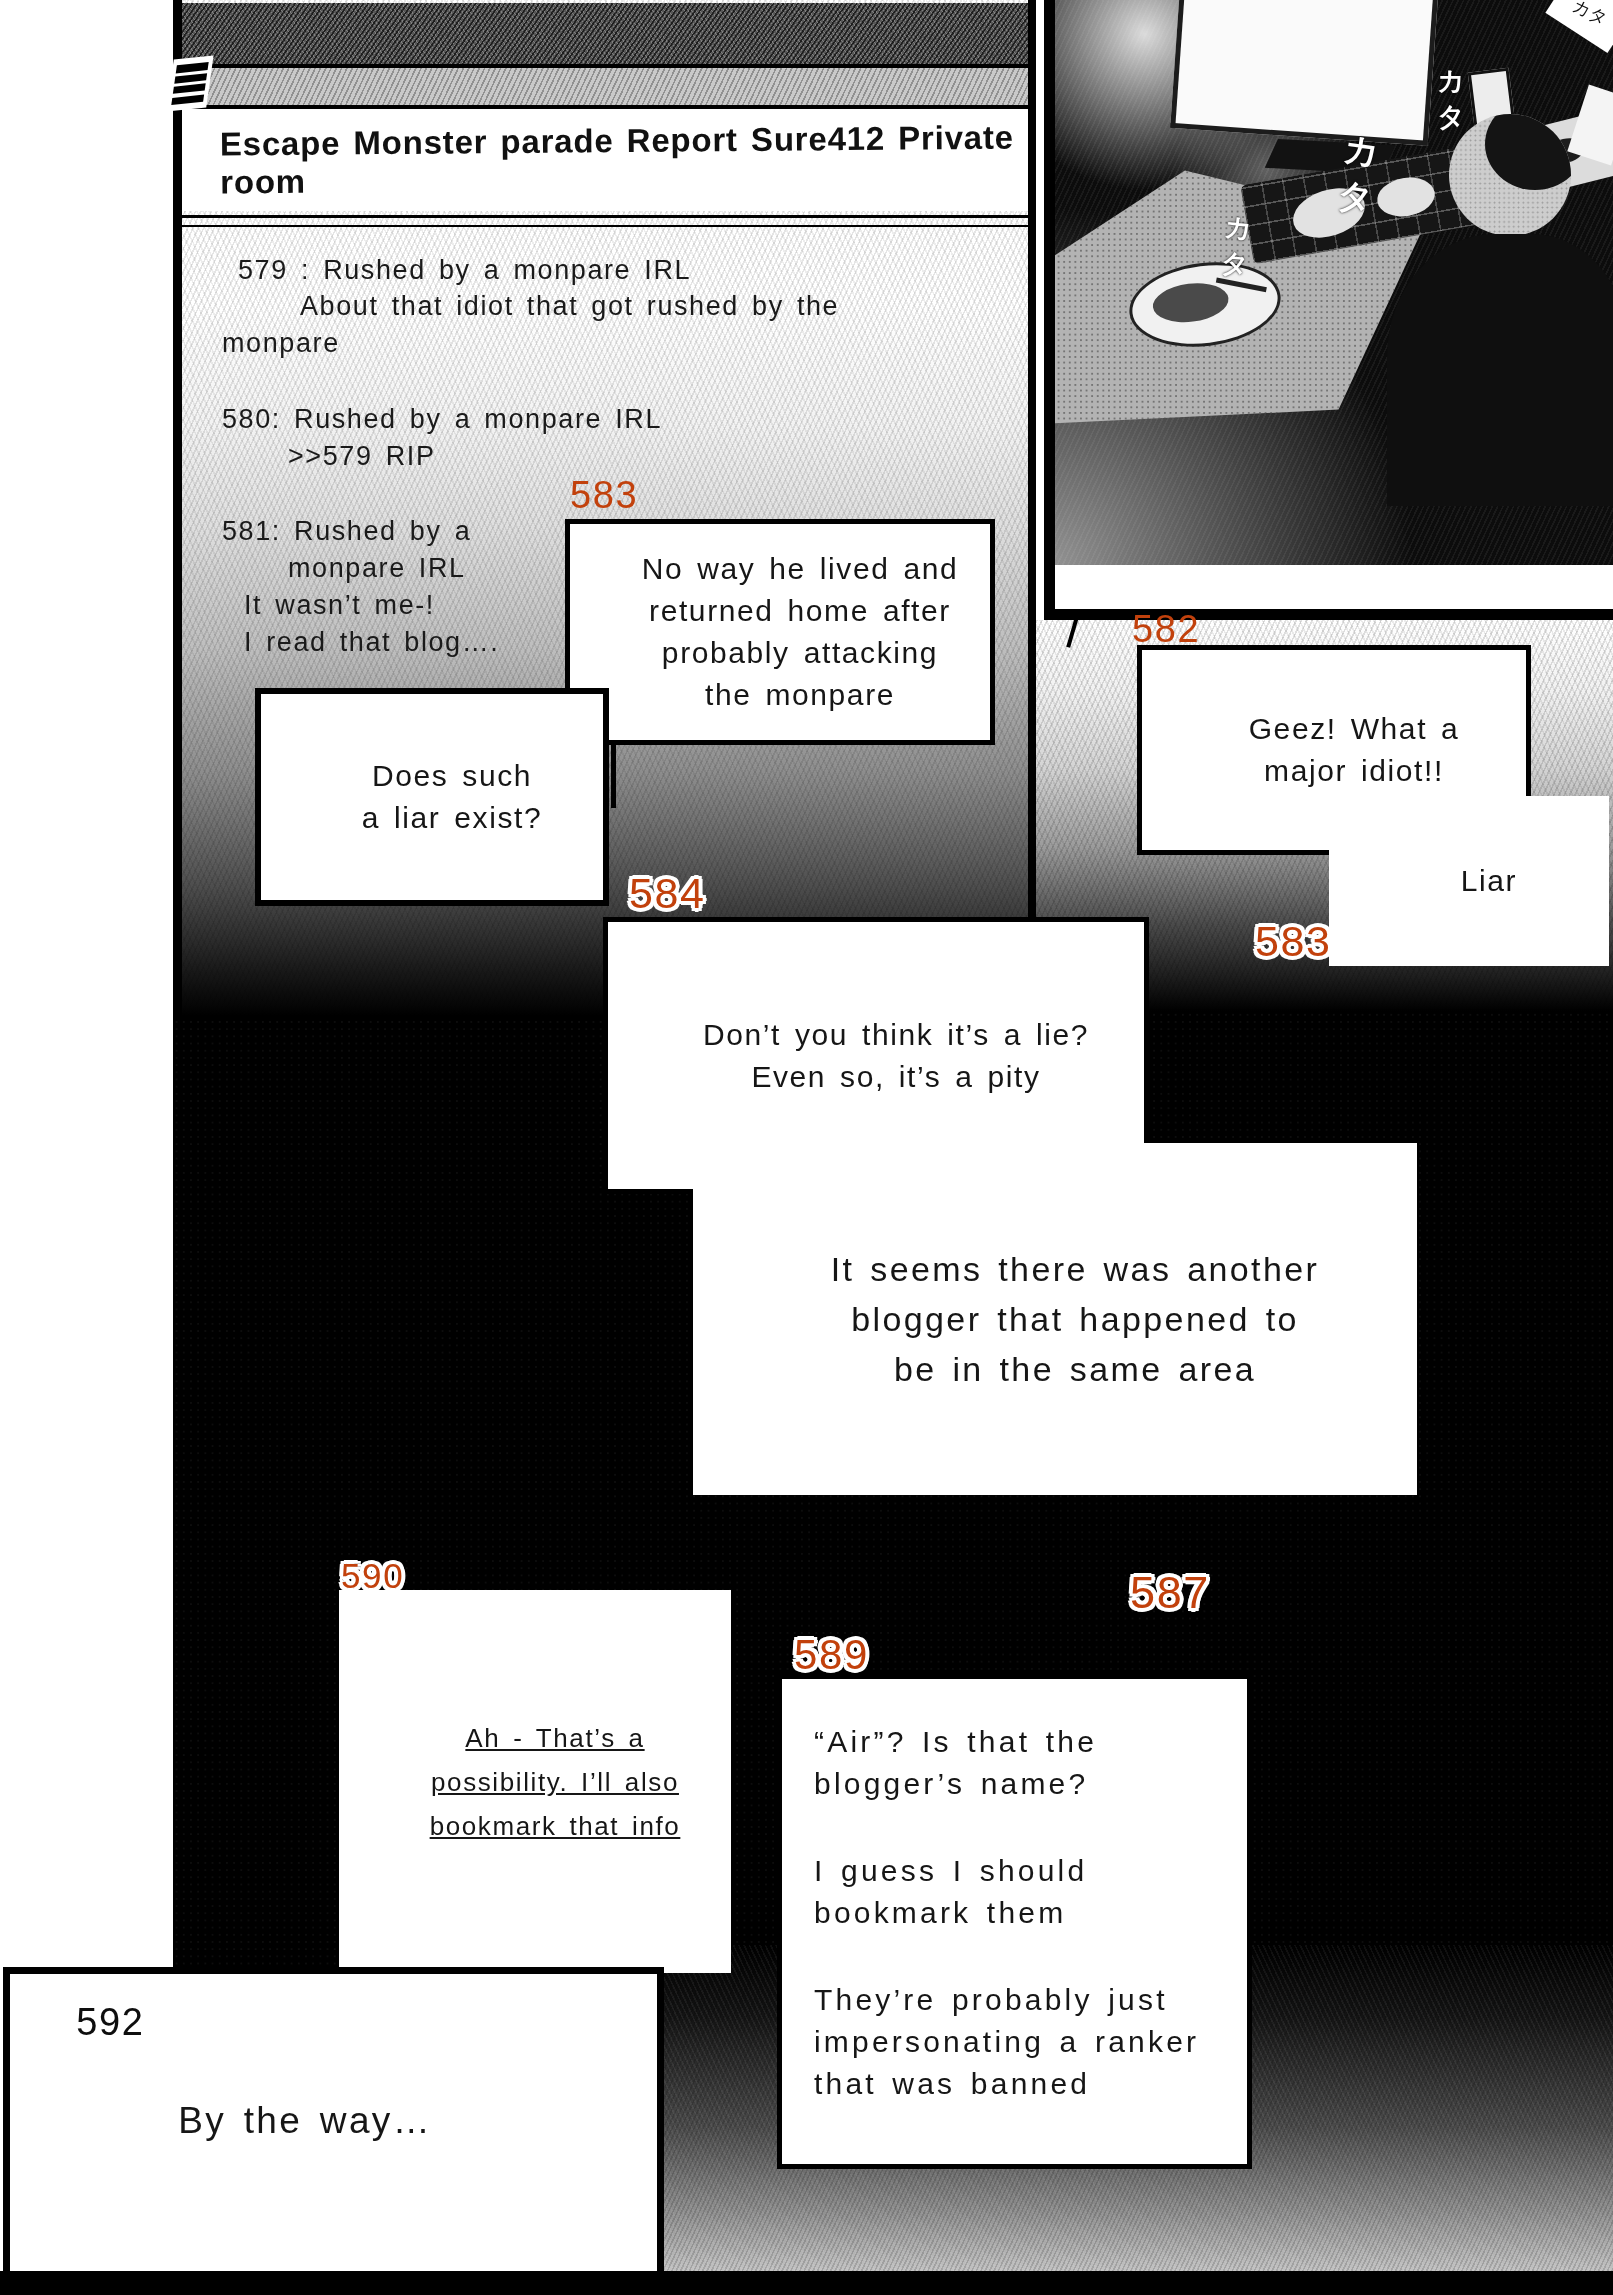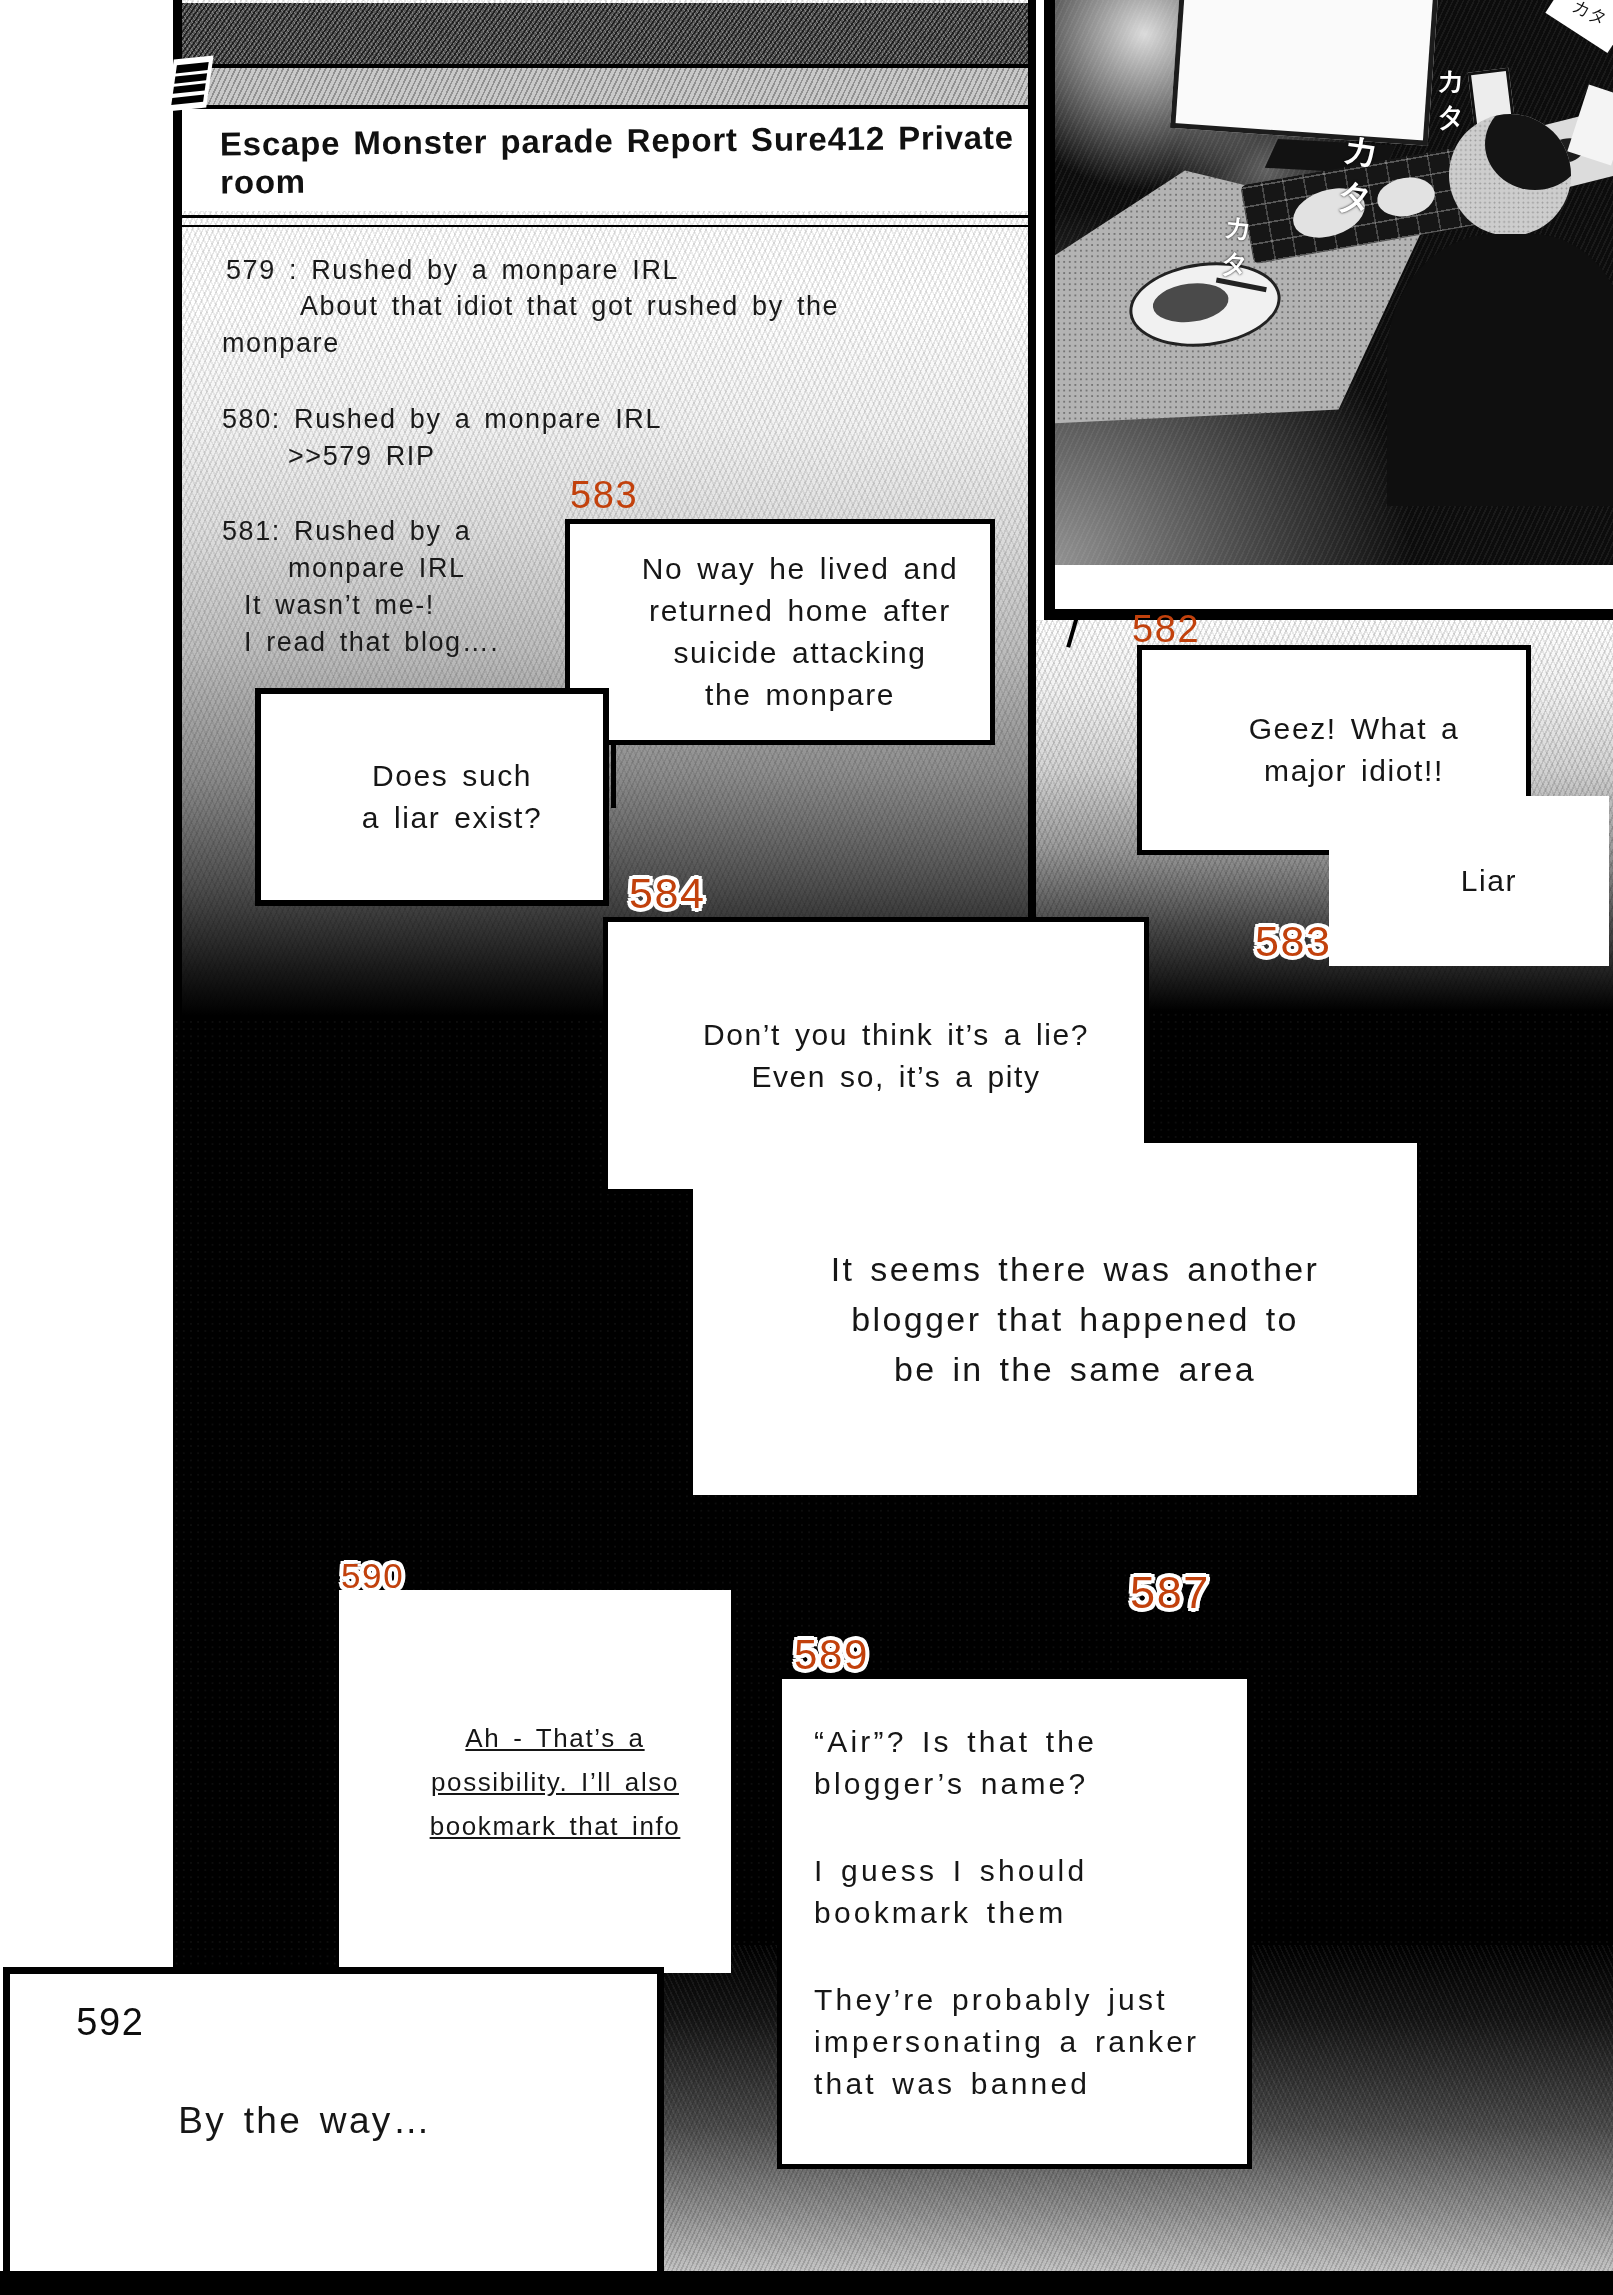--- a/index.html
+++ b/index.html
@@ -138,21 +138,21 @@
 
   <div class="abs" id="forum-panel">
     <div class="abs" id="band-dark"></div>
     <div class="abs" id="band-light"></div>
     <div class="abs" id="title-band">
       <div id="forum-title">Escape Monster parade Report Sure412 Private room</div>
     </div>
     <div class="abs rule" id="rule1"></div>
     <div class="abs rule" id="rule2"></div>
 
-    <div class="post-line" style="left:44px;top:255px;">579 : Rushed by a monpare IRL</div>
+    <div class="post-line" style="left:56px;top:255px;">579 : Rushed by a monpare IRL</div>
     <div class="post-line" style="left:118px;top:291px;">About that idiot that got rushed by the</div>
     <div class="post-line" style="left:40px;top:328px;">monpare</div>
 
     <div class="post-line" style="left:40px;top:404px;">580:  Rushed by a monpare IRL</div>
     <div class="post-line" style="left:106px;top:441px;">&gt;&gt;579 RIP</div>
 
     <div class="post-line" style="left:40px;top:516px;">581:  Rushed by a</div>
     <div class="post-line" style="left:106px;top:553px;">monpare IRL</div>
     <div class="post-line" style="left:62px;top:590px;">It wasn’t me-!</div>
     <div class="post-line" style="left:62px;top:627px;">I read that blog….</div>
@@ -195,21 +195,21 @@
     </div>
   </div>
 
   <div class="abs" id="slash-582"></div>
   <div class="abs" id="tail-583"></div>
 
   <div class="num" id="l583a">583</div>
   <div class="bubble bordered" id="b583a">
     <div class="line">No way he lived and</div>
     <div class="line">returned home after</div>
-    <div class="line">suicide attacking</div>
+    <div class="line">probably attacking</div>
     <div class="line">the monpare</div>
   </div>
 
   <div class="bubble bordered" id="does-box">
     <div class="line">Does such</div>
     <div class="line">a liar exist?</div>
   </div>
 
   <div class="num" id="l582">582</div>
   <div class="bubble bordered" id="b582">

